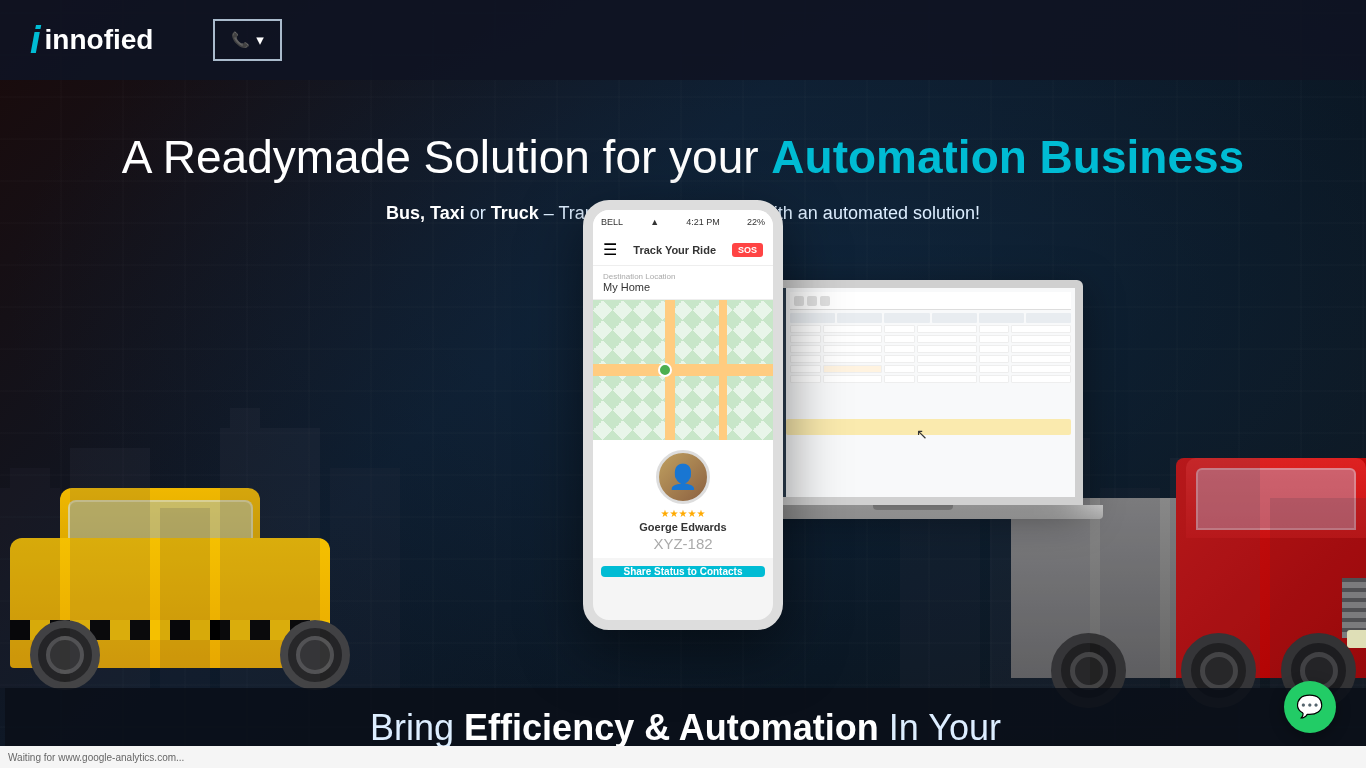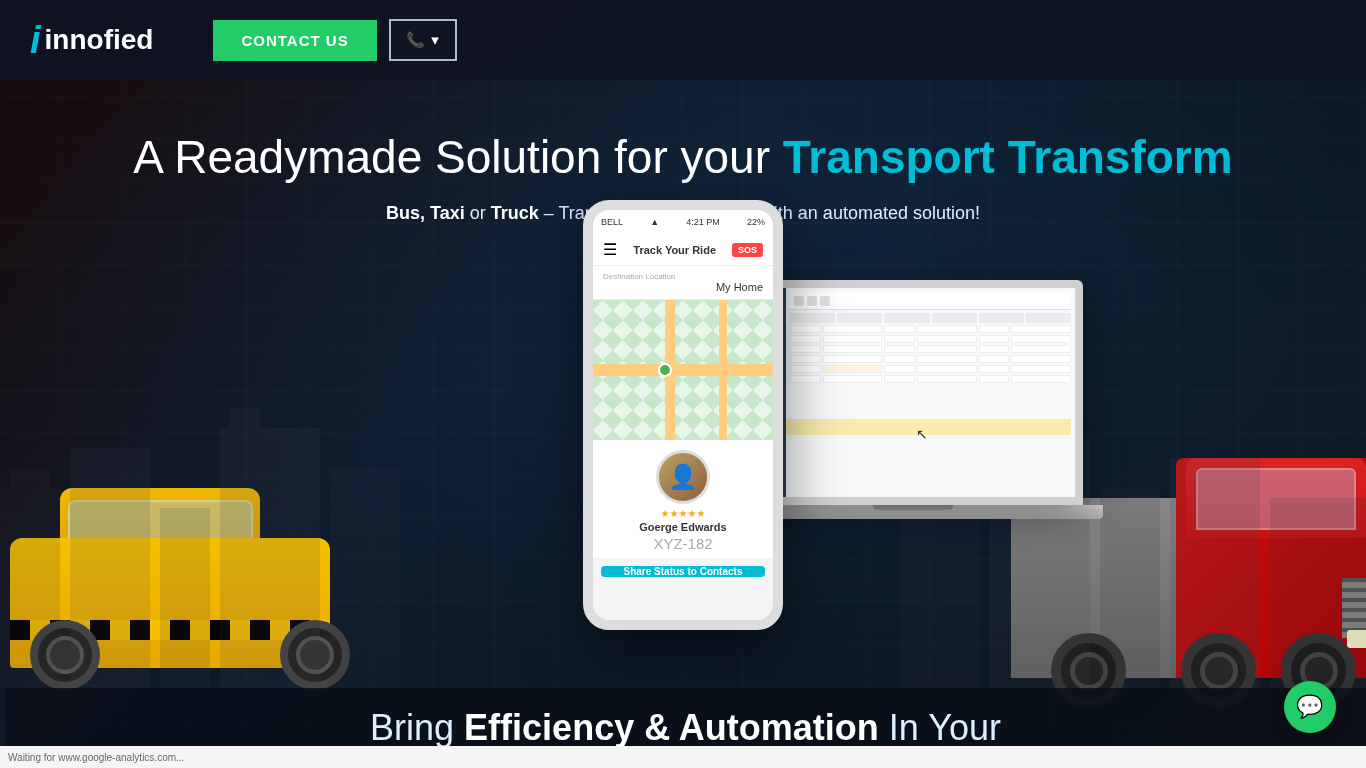--- a/index.html
+++ b/index.html
@@ -396,21 +396,21 @@
       font-weight: 700;
       padding: 2px 6px;
       border-radius: 3px;
     }
     .phone-destination {
       background: #fff;
       padding: 6px 10px;
       border-bottom: 1px solid #eee;
     }
     .phone-dest-label { font-size: 8px; color: #aaa; }
-    .phone-dest-value { font-size: 11px; color: #333; font-weight: 500; text-align: right; }
+    .phone-dest-value { font-size: 11px; color: #333; font-weight: 500; }
     .phone-map {
       height: 140px;
       background: 
         linear-gradient(45deg, #c8e6c9 25%, transparent 25%),
         linear-gradient(-45deg, #c8e6c9 25%, transparent 25%),
         linear-gradient(45deg, transparent 75%, #c8e6c9 75%),
         linear-gradient(-45deg, transparent 75%, #c8e6c9 75%);
       background-size: 20px 20px;
       background-color: #e8f5e9;
       position: relative;
@@ -679,31 +679,30 @@
     <rect x="1170" y="70" width="90" height="230" fill="#445"></rect>
     <rect x="1270" y="110" width="96" height="190" fill="#334"></rect>
   </svg>
 
   <nav class="navbar">
     <div class="logo">
       <span class="logo-icon"><i>i</i></span>
       <span class="logo-text">innofied</span>
     </div>
     <div class="nav-actions">
-      <button class="btn-contact">CONTACT US</button>
       <button class="btn-phone">
         <span>📞</span>
         <span>▾</span>
       </button>
     </div>
   </nav>
 
   <div class="hero-content">
     <div class="hero-title">
-      <span>A Readymade Solution for your </span><span class="hero-title-accent">Transport Transform</span>
+      <span>A Readymade Solution for your </span><span class="hero-title-accent">Automation Business</span>
     </div>
     <div class="hero-subtitle">
       <strong>Bus, Taxi</strong><span> or </span><strong>Truck</strong><span> – Transform your business with an automated solution!</span>
     </div>
   </div>
 
   <div class="taxi-img">
     <div class="taxi-top"></div>
     <div class="taxi-window"></div>
     <div class="taxi-shape"></div>

